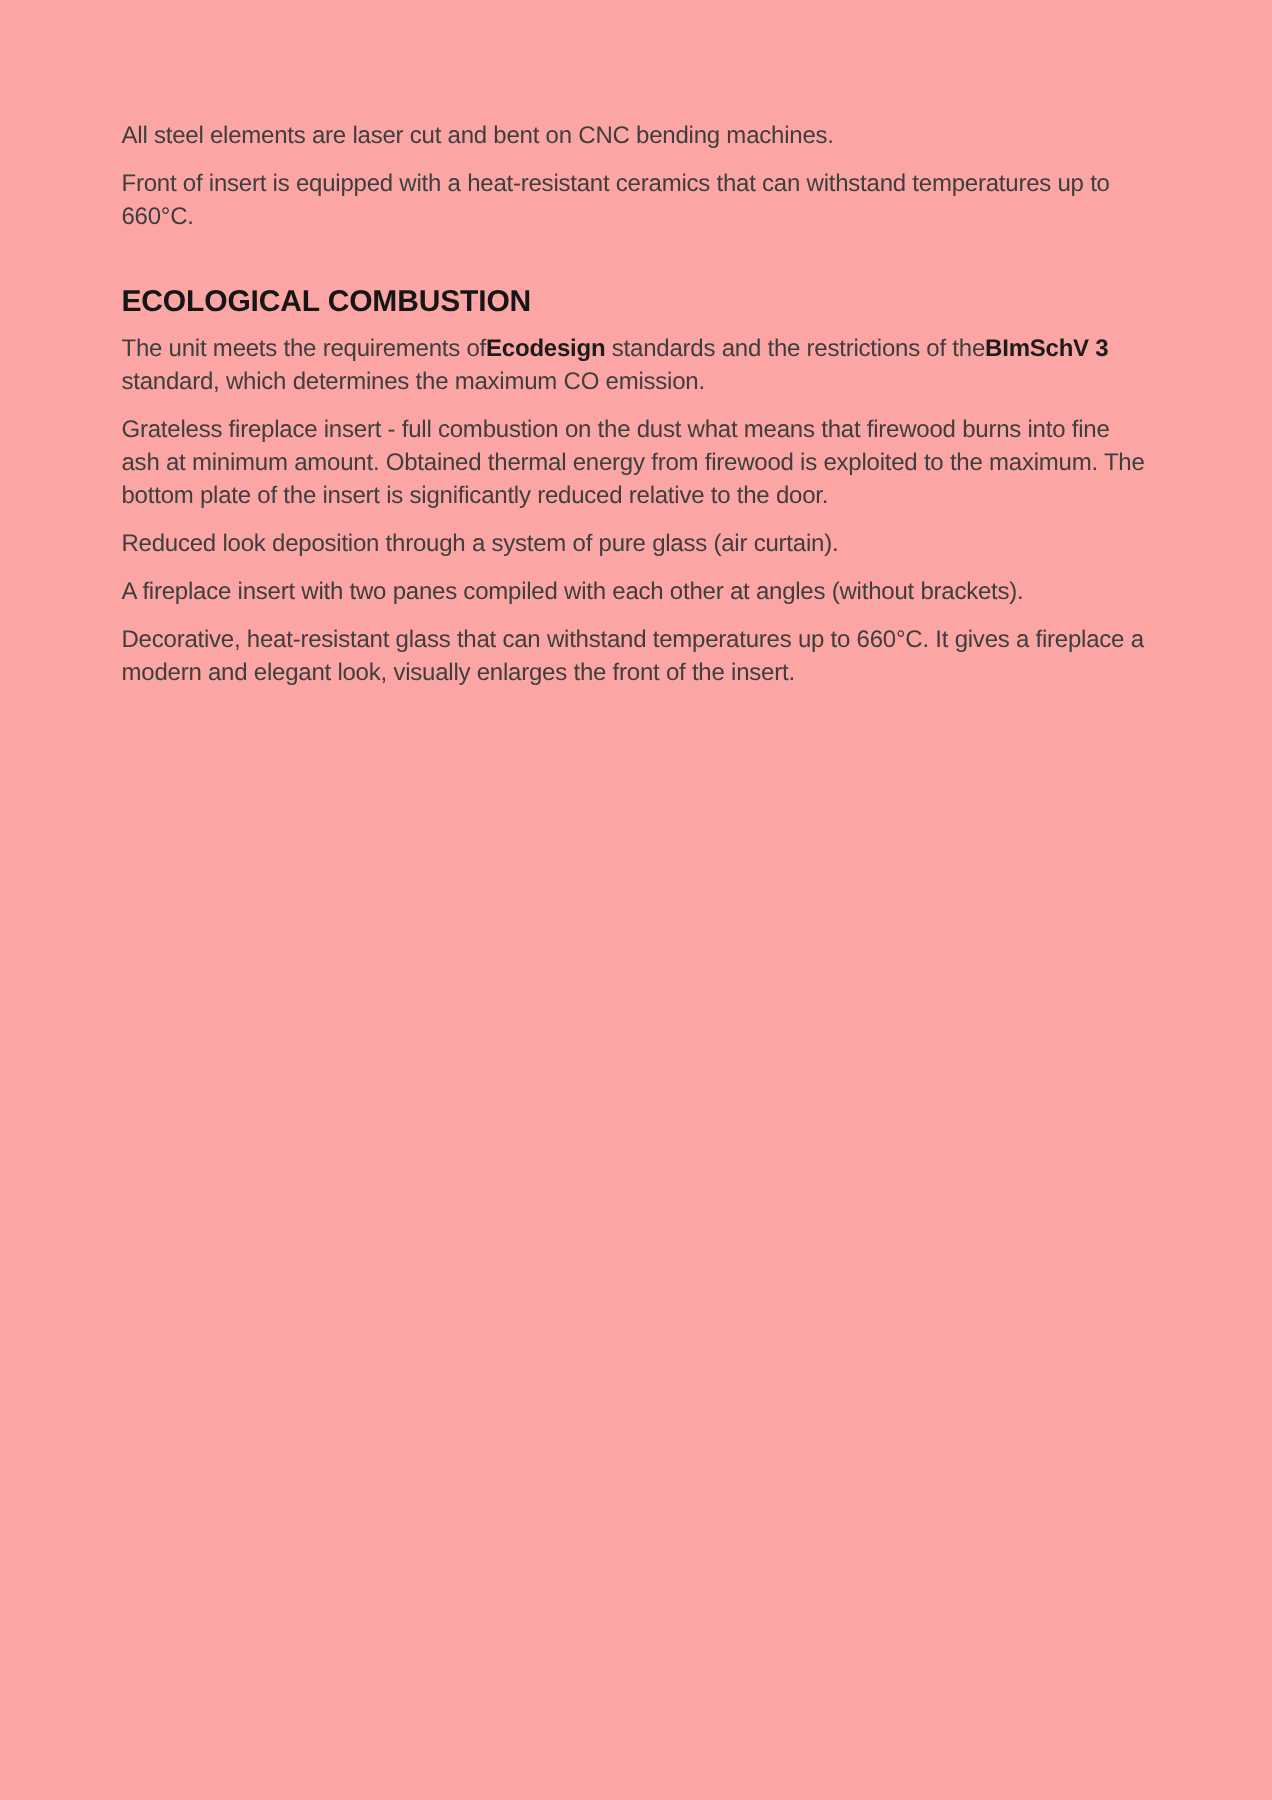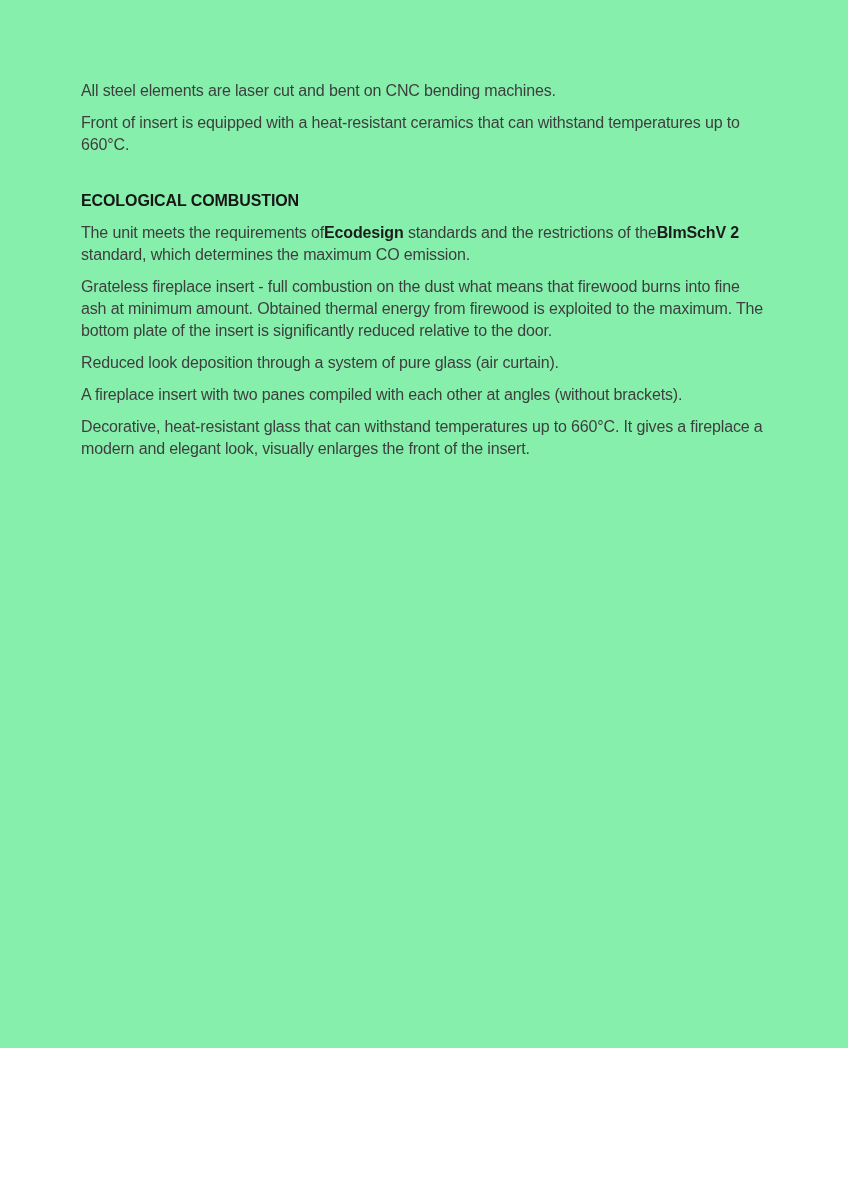--- a/index.html
+++ b/index.html
@@ -1,37 +1,37 @@
 <!DOCTYPE html>
 <html><head>
 <meta charset="utf-8">
 <style>
   * { margin: 0; padding: 0; box-sizing: border-box; }
   html, body { background: #ffffff; }
   .page {
     position: relative;
     width: 848px;
-    height: 1048px;
+    height: 1200px;
     margin: 0 auto;
-    background: #86efac;
+    background: #fca5a5;
     font-family: "Liberation Sans", "DejaVu Sans", sans-serif;
     overflow: hidden;
   }
   .content {
     padding: 80px 81px 0 81px;
   }
   .body-text {
     font-size: 16px;
     line-height: 22px;
     color: #3e3e3e;
     letter-spacing: -0.15px;
     margin: 0 0 10px 0;
   }
   .section-heading {
-    font-size: 16px;
+    font-size: 20px;
     line-height: 22px;
     font-weight: 700;
     color: #161616;
     letter-spacing: -0.1px;
     margin: 34px 0 10px 0;
   }
   .bold-run {
     font-weight: 700;
     color: #1c1c1c;
   }
@@ -41,21 +41,21 @@
 
 <div class="page">
   <main class="content">
 
     <p class="body-text">All steel elements are laser cut and bent on CNC bending machines.</p>
 
     <p class="body-text">Front of insert is equipped with a heat-resistant ceramics that can withstand temperatures up to 660°C.</p>
 
     <h2 class="section-heading">ECOLOGICAL COMBUSTION</h2>
 
-    <p class="body-text"><span>The unit meets the requirements of</span><strong class="bold-run">Ecodesign</strong><span> standards and the restrictions of the</span><strong class="bold-run">BImSchV 2</strong><span> standard, which determines the maximum CO emission.</span></p>
+    <p class="body-text"><span>The unit meets the requirements of</span><strong class="bold-run">Ecodesign</strong><span> standards and the restrictions of the</span><strong class="bold-run">BImSchV 3</strong><span> standard, which determines the maximum CO emission.</span></p>
 
 
     <p class="body-text">Grateless fireplace insert - full combustion on the dust what means that firewood burns into fine ash at minimum amount. Obtained thermal energy from firewood is exploited to the maximum. The bottom plate of the insert is significantly reduced relative to the door.</p>
 
     <p class="body-text">Reduced look deposition through a system of pure glass (air curtain).</p>
 
 
 
     <p class="body-text">A fireplace insert with two panes compiled with each other at angles (without brackets).</p>
 

